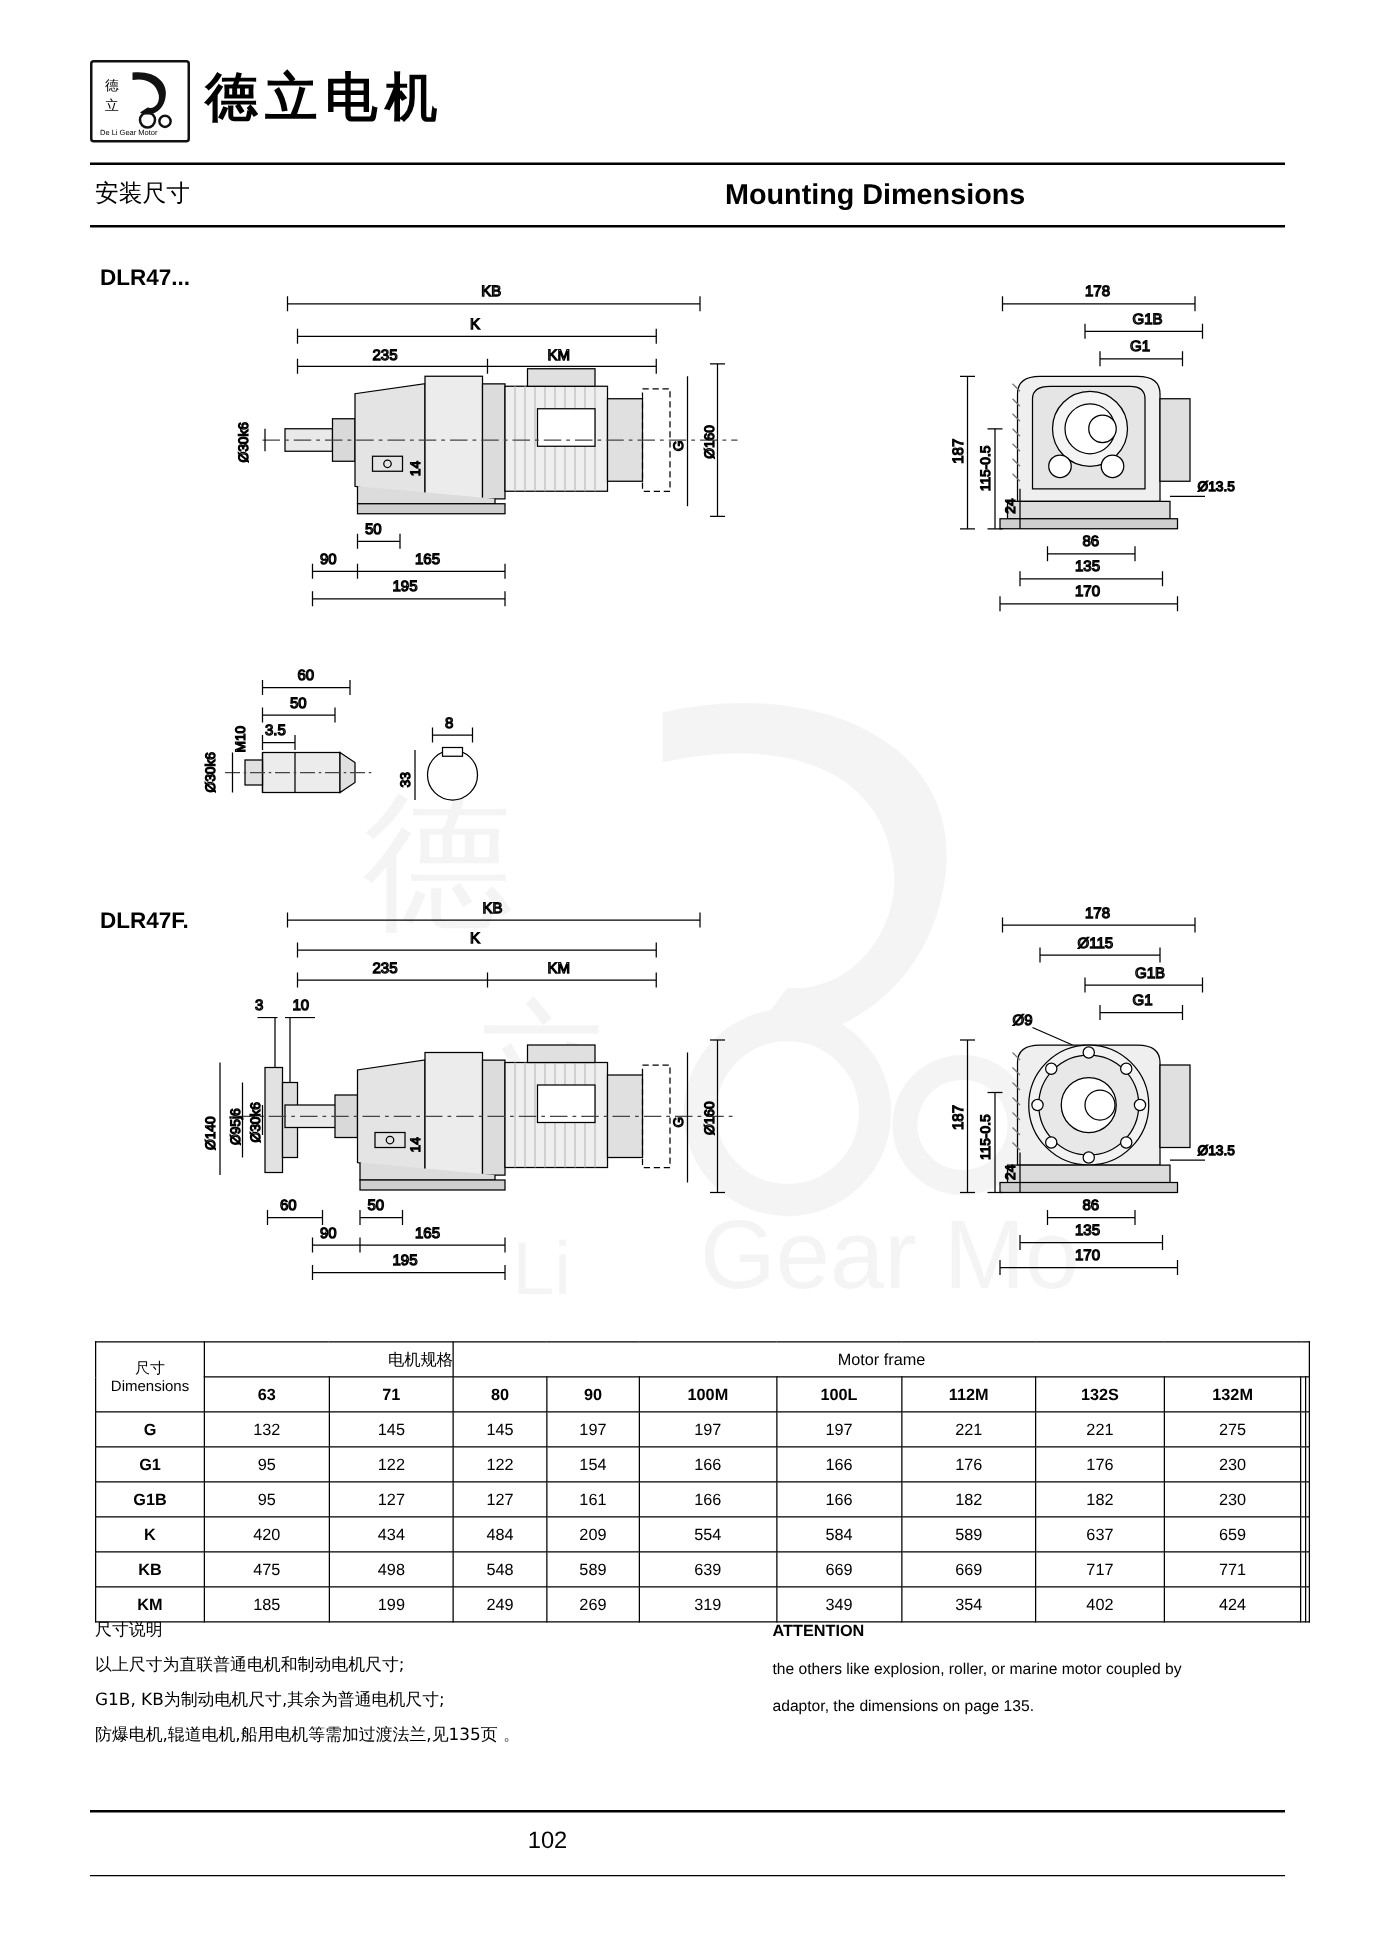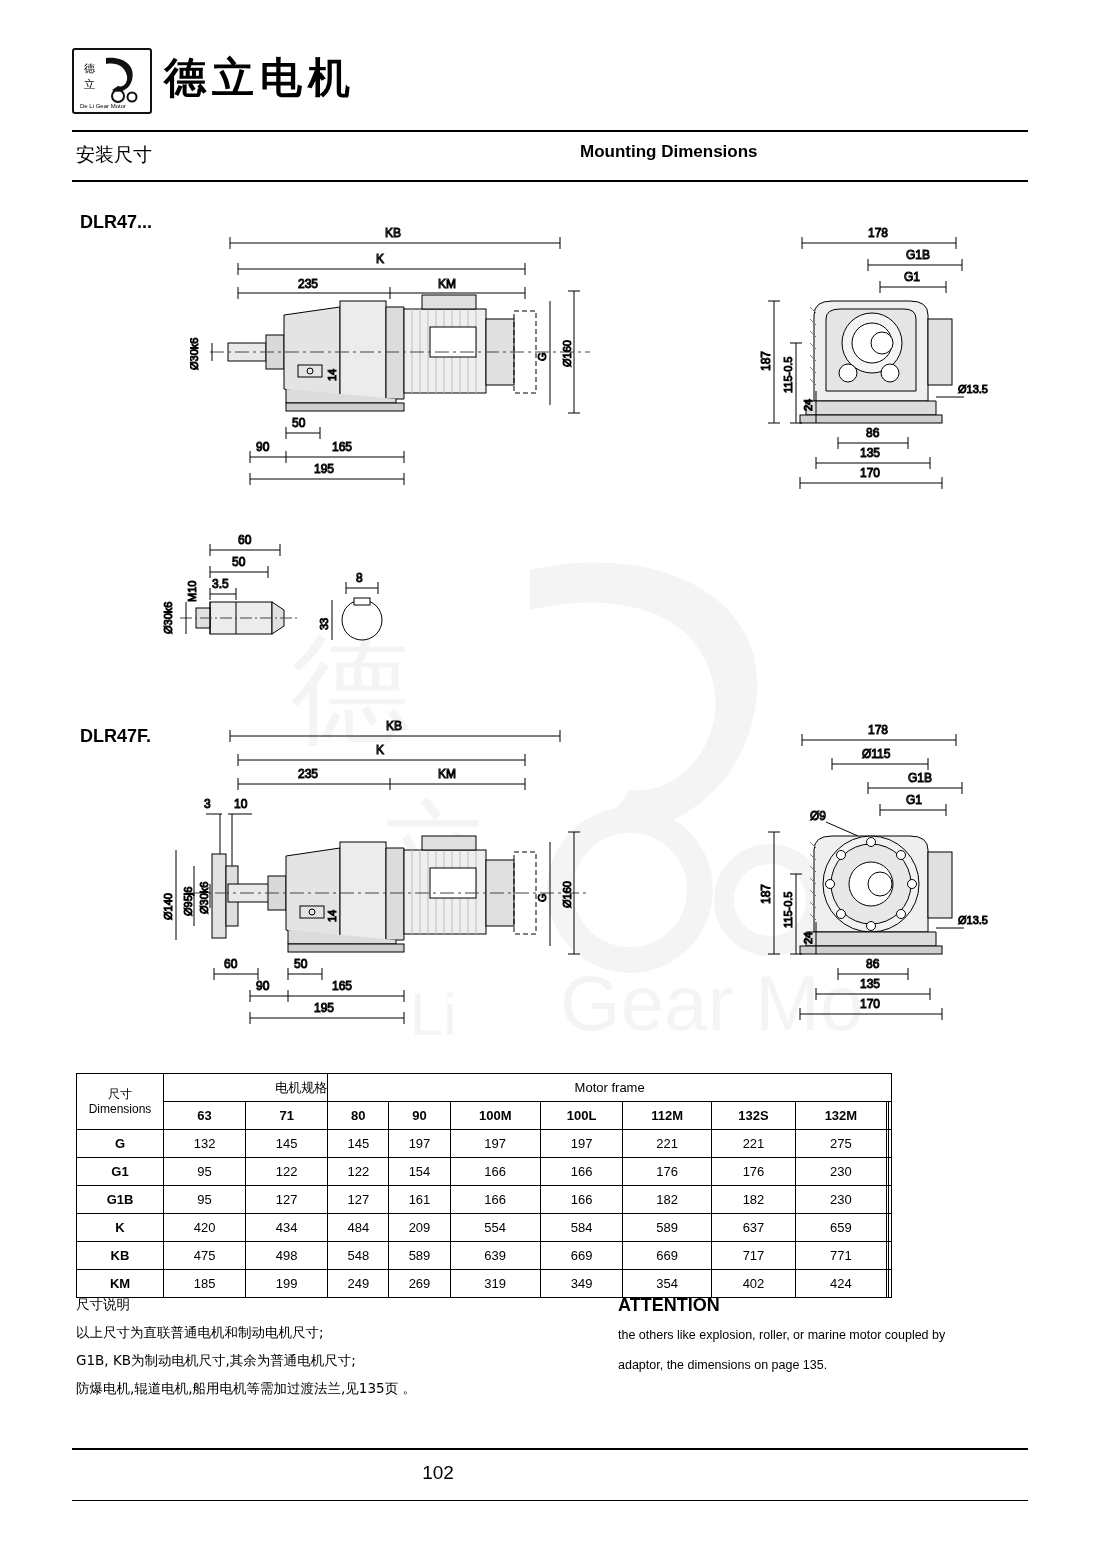--- a/index.html
+++ b/index.html
@@ -20,48 +20,48 @@
   .logo-text{
     position:absolute;left:92px;top:2px;
     font-family:Liberation Sans, sans-serif;
     font-size:42px;font-weight:bold;letter-spacing:6px;
   }
   .rule{position:absolute;background:#000;}
   .hr1{left:72px;top:130px;width:956px;height:2px;}
   .hr2{left:72px;top:180px;width:956px;height:2px;}
 
   .sec-cn{position:absolute;left:76px;top:142px;font-size:19px;font-family:"DejaVu Sans",sans-serif;}
-  .sec-en{position:absolute;left:580px;top:142px;font-size:17px;font-weight:bold;}
+  .sec-en{position:absolute;left:580px;top:142px;font-size:23px;font-weight:bold;}
 
   
   .model-label{position:absolute;font-size:18px;font-weight:bold;}
 
   
   .watermark{
     position:absolute;left:230px;top:530px;width:700px;height:540px;
     opacity:.10;pointer-events:none;
   }
 
   
   .dwg{position:absolute;}
   svg{display:block;}
 
   
   .tbl-wrap{position:absolute;left:76px;top:1073px;width:948px;}
-  table{border-collapse:collapse;width:816px;font-size:13px;}
+  table{border-collapse:collapse;width:972px;font-size:13px;}
   td,th{border:1px solid #000;text-align:center;padding:0;height:27px;font-weight:normal;}
   .th-b{font-weight:bold;margin-top:35px;}
   .col-dim{width:86px;}
   .cell-dimhdr{font-size:12px;line-height:1.25;}
   .rowlabel{font-weight:bold;}
 
   
   .notes-cn{position:absolute;left:76px;top:1290px;width:430px;font-size:13.5px;line-height:28px;font-family:"DejaVu Sans",sans-serif;}
   .notes-en{position:absolute;left:618px;top:1290px;width:420px;font-size:12.5px;line-height:30px;}
-  .notes-en .att{font-weight:bold;font-size:18px;}
+  .notes-en .att{font-weight:bold;font-size:13px;}
 
   .hr3{left:72px;top:1448px;width:956px;height:2px;}
   .pageno{position:absolute;left:0;top:1462px;width:876px;text-align:center;font-size:19px;}
   .hr4{left:72px;top:1500px;width:956px;height:1px;}
 
   text{font-family:"Liberation Sans",sans-serif;}
 </style>
 </head>
 <body>
 

